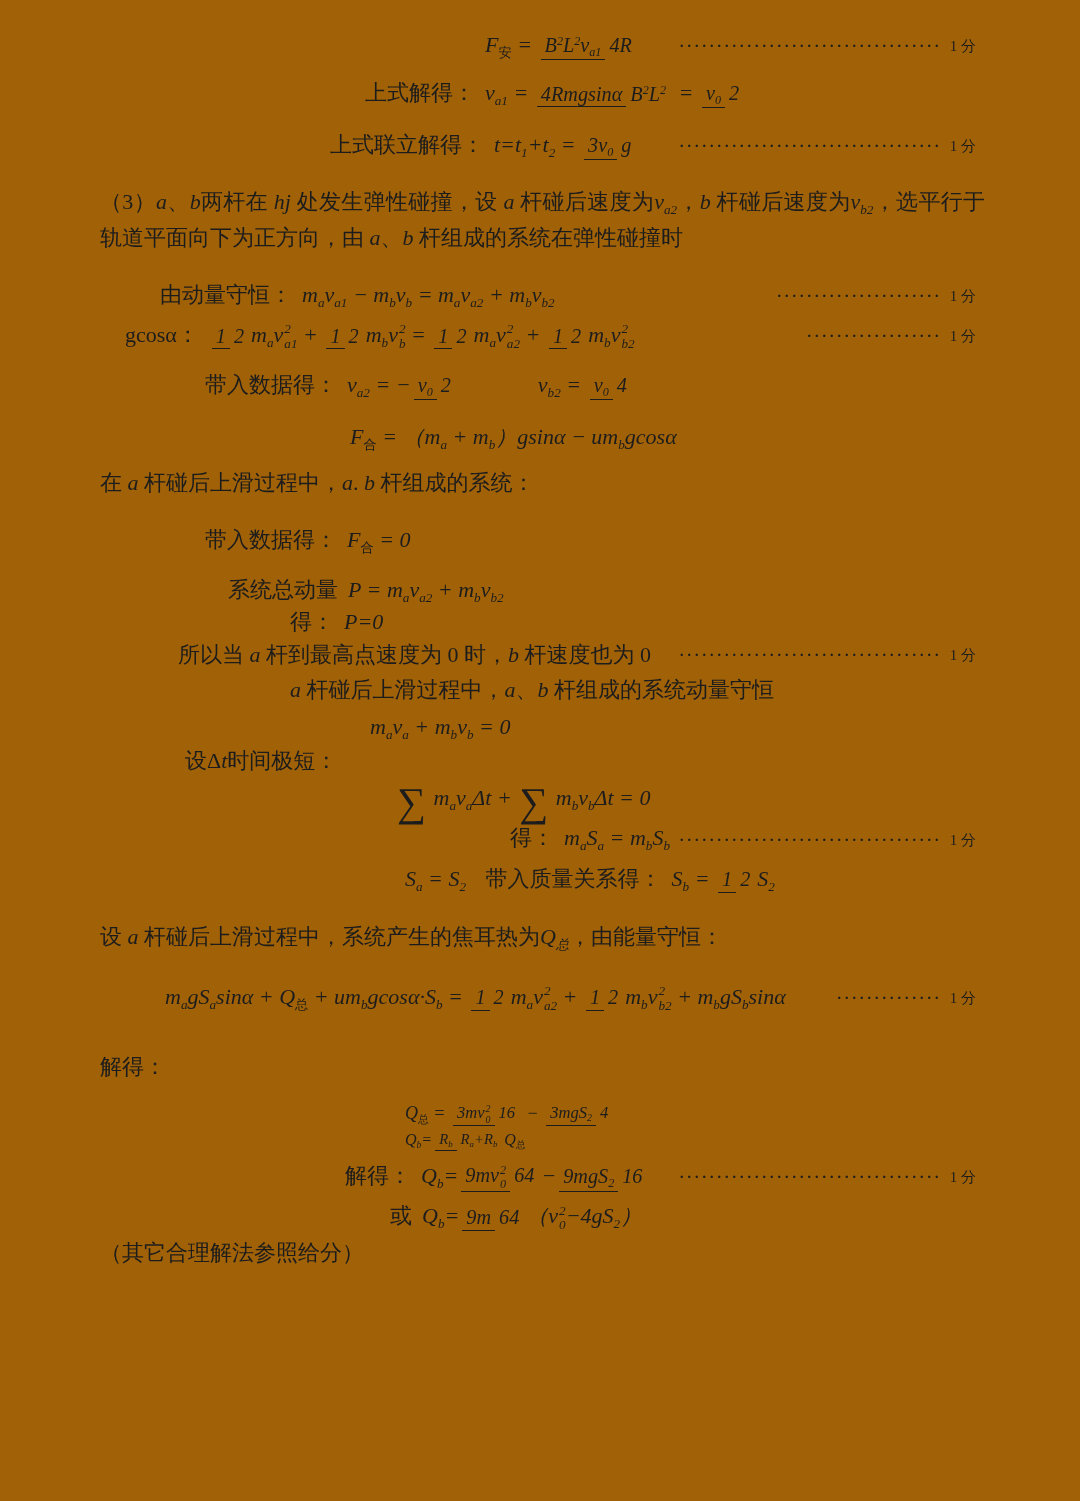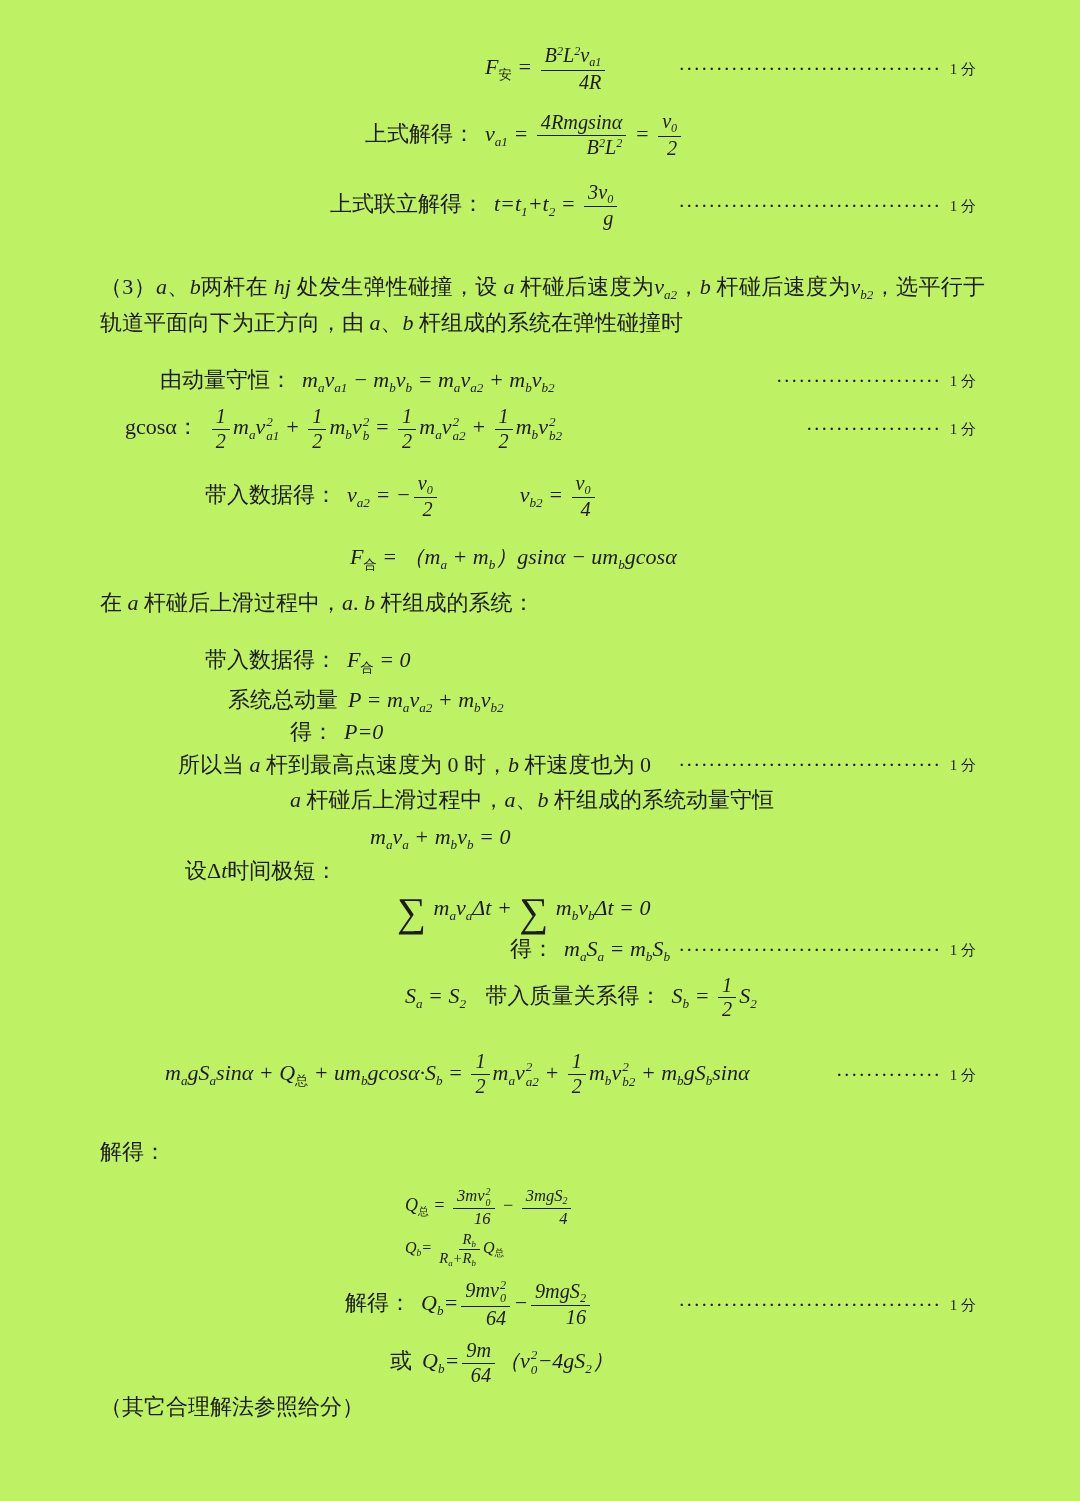--- a/index.html
+++ b/index.html
@@ -1,34 +1,34 @@
 <!DOCTYPE html>
 <html><head>
 <meta charset="utf-8">
 <style>
   * { box-sizing: border-box; }
   html, body { margin: 0; padding: 0; background: #e9e8e4; }
   body { width: 1080px; }
   .page {
-    width: 1080px; min-height: 1501px; background: #bef264;
-    padding-top: 44px; color: #1c1c1c;
+    width: 1080px; min-height: 1501px; background: #a16207;
+    padding-top: 30px; color: #1c1c1c;
     font-family: "Liberation Serif", "DejaVu Serif", serif;
     position: relative; overflow: hidden;
   }
   .line { position: relative; font-size: 22px; line-height: 1.4; white-space: nowrap; }
   .para { white-space: normal; text-align: justify; width: 985px; line-height: 1.62; }
   .lbl { font-style: normal; }
   .label { font-style: normal; margin-right: 10px; }
   .m { font-style: italic; }
   .m .rm { font-style: normal; }
   .it { font-style: italic; }
   sub { font-size: 0.6em; vertical-align: -0.35em; font-style: inherit; }
   sup { font-size: 0.6em; vertical-align: 0.55em; font-style: inherit; }
   .frac {
-    display: inline-flex; flex-direction: column; align-items: flex-end;
+    display: inline-flex; flex-direction: row; align-items: flex-start;
     vertical-align: middle; margin: 0 3px; line-height: 1.18; font-size: 0.92em;
   }
   .fnum { border-bottom: 1.5px solid currentColor; padding: 0 4px; }
   .fden { padding: 0 4px; }
   .ssup {
     display: inline-flex; flex-direction: column; align-items: flex-start;
     vertical-align: middle; font-size: 0.6em; line-height: 1.12; margin-left: 1px;
   }
   .bigop { font-size: 1.85em; font-style: normal; vertical-align: -0.28em; line-height: 0.8; margin: 0 2px; }
   .score {
@@ -64,21 +64,21 @@
   </div>
 
   <div class="line" style="margin-top:20px;padding-left:330px">
     <span class="label">上式联立解得：</span><span class="m">t=t<sub>1</sub>+t<sub>2</sub> = <span class="frac">
           <span class="fnum">3v<sub>0</sub></span>
           <span class="fden">g</span>
         </span></span>
     <span class="score"><span class="dots">···································</span><span>1 分</span></span>
   </div>
 
-  <div class="line para" style="margin-top:38px;padding-left:100px">
+  <div class="line para" style="margin-top:22px;padding-left:100px">
     <span class="lbl">（3）<span class="it">a</span>、<span class="it">b</span>两杆在 <span class="it">h</span><span class="it">j</span> 处发生弹性碰撞，设 <span class="it">a</span> 杆碰后速度为<span class="it">v<sub>a2</sub></span>，<span class="it">b</span> 杆碰后速度为<span class="it">v<sub>b2</sub></span>，选平行于轨道平面向下为正方向，由 <span class="it">a</span>、<span class="it">b</span> 杆组成的系统在弹性碰撞时</span>
   </div>
 
   <div class="line" style="margin-top:24px;padding-left:160px">
     <span class="label">由动量守恒：</span><span class="m">m<sub>a</sub>v<sub>a1</sub> − m<sub>b</sub>v<sub>b</sub> = m<sub>a</sub>v<sub>a2</sub> + m<sub>b</sub>v<sub>b2</sub></span>
     <span class="score"><span class="dots">······················</span><span>1 分</span></span>
   </div>
 
   <div class="line" style="margin-top:8px;padding-left:125px">
     <span class="label">gcosα：</span><span class="m"><span class="frac">
@@ -124,21 +124,21 @@
   </div>
 
   <div class="line" style="margin-top:14px;padding-left:100px">
     <span class="lbl">在 <span class="it">a</span> 杆碰后上滑过程中，<span class="it">a</span>. <span class="it">b</span> 杆组成的系统：</span>
   </div>
 
   <div class="line" style="margin-top:26px;padding-left:205px">
     <span class="label">带入数据得：</span><span class="m">F<sub><span class="rm">合</span></sub> = 0</span>
   </div>
 
-  <div class="line" style="margin-top:8px;padding-left:228px">
+  <div class="line" style="margin-top:18px;padding-left:228px">
     <span class="label">系统总动量</span><span class="m">P = m<sub>a</sub>v<sub>a2</sub> + m<sub>b</sub>v<sub>b2</sub></span>
   </div>
 
   <div class="line" style="margin-top:0;padding-left:290px">
     <span class="label">得：</span><span class="m">P=0</span>
   </div>
 
   <div class="line" style="margin-top:2px;padding-left:178px">
     <span class="lbl">所以当 <span class="it">a</span> 杆到最高点速度为 0 时，<span class="it">b</span> 杆速度也为 0</span>
     <span class="score"><span class="dots">···································</span><span>1 分</span></span>
@@ -166,20 +166,23 @@
   </div>
 
   <div class="line" style="margin-top:8px;padding-left:405px">
     <span class="m">S<sub>a</sub> = S<sub>2</sub></span>
     <span class="label" style="margin-left:14px">带入质量关系得：</span><span class="m">S<sub>b</sub> = <span class="frac">
           <span class="fnum">1</span>
           <span class="fden">2</span>
         </span>S<sub>2</sub></span>
   </div>
 
+  <div class="line" style="margin-top:26px;padding-left:100px">
+    <span class="lbl">设 <span class="it">a</span> 杆碰后上滑过程中，系统产生的焦耳热为<span class="it">Q<sub>总</sub></span>，由能量守恒：</span>
+  </div>
 
   <div class="line" style="margin-top:28px;padding-left:165px">
     <span class="m">m<sub>a</sub>gS<sub>a</sub>sinα + Q<sub><span class="rm">总</span></sub> + um<sub>b</sub>gcosα·S<sub>b</sub> = <span class="frac">
           <span class="fnum">1</span>
           <span class="fden">2</span>
         </span>m<sub>a</sub>v<span class="ssup">
           <span class="sp">2</span>
           <span class="sb">a2</span>
         </span> + <span class="frac">
           <span class="fnum">1</span>

